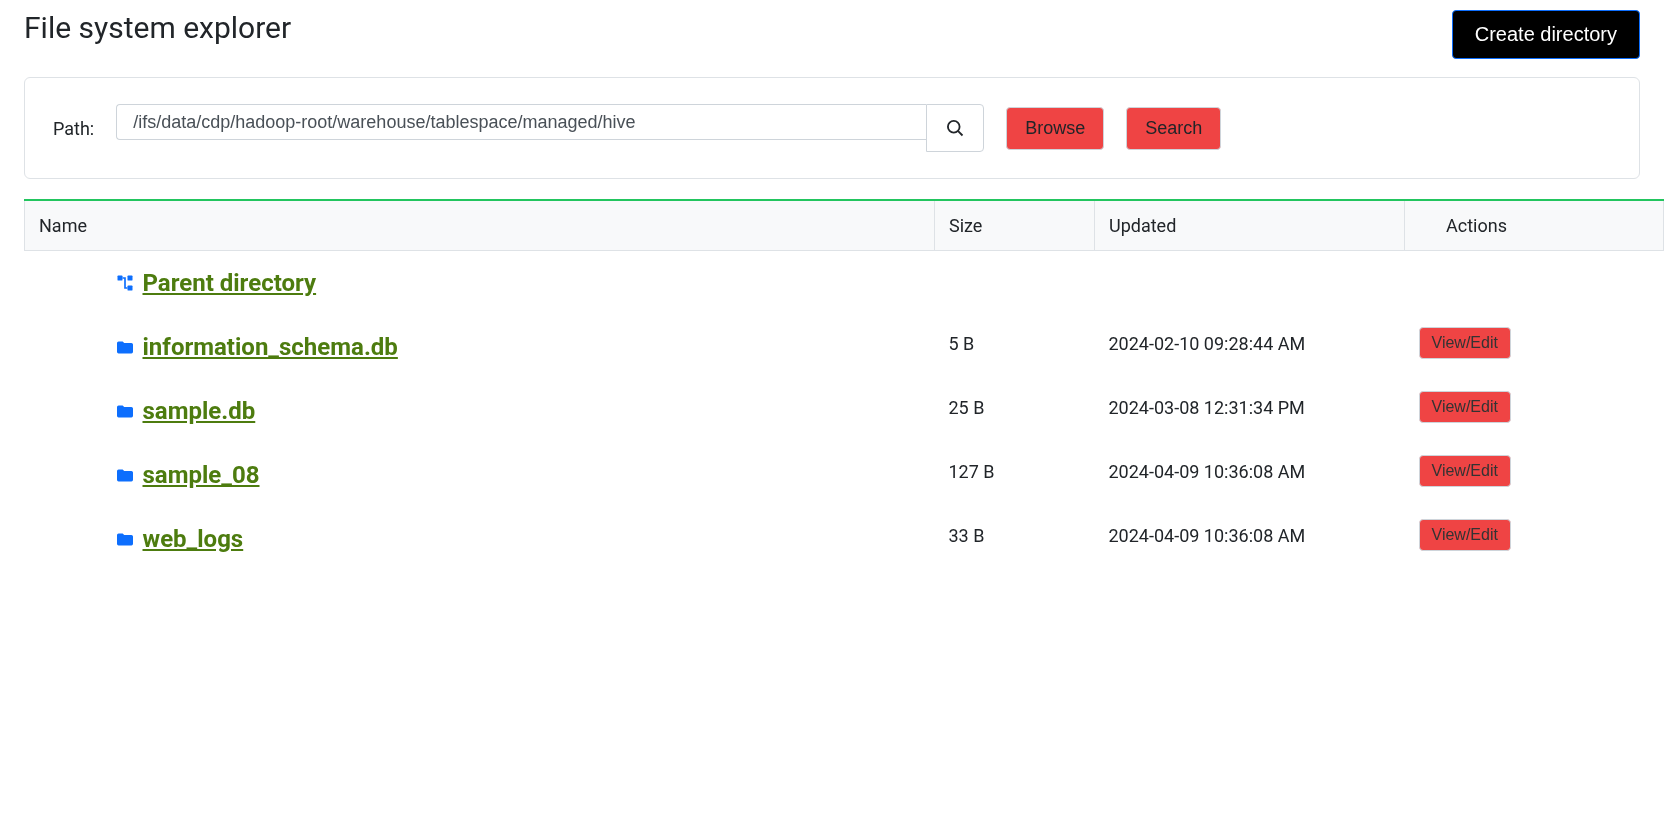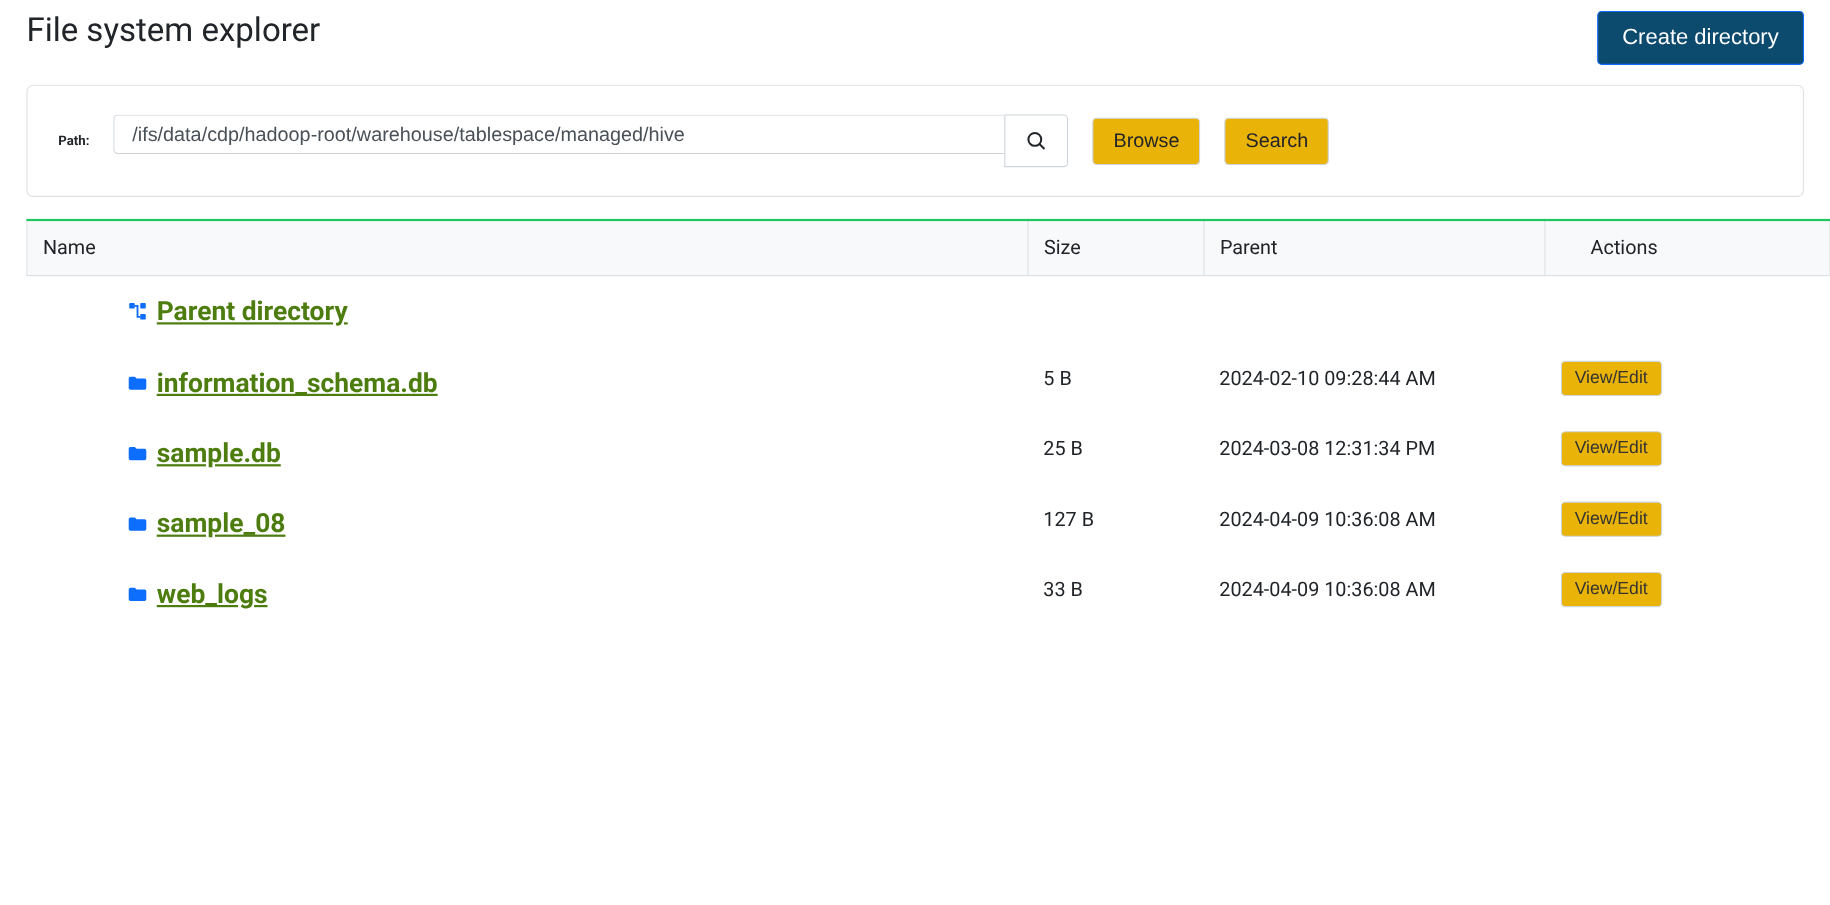--- a/index.html
+++ b/index.html
@@ -19,50 +19,50 @@
   h1 {
     font-size: 30px;
     font-weight: 400;
     color: #212529;
   }
   .btn {
     display: inline-flex;
     align-items: center;
     justify-content: center;
     border: 1px solid #ced4da;
-    background: #eab308;
+    background: #ef4444;
     color: #212529;
     font-size: 18px;
     padding: 10px 18px;
     border-radius: 4px;
     cursor: pointer;
     white-space: nowrap;
   }
   .btn-primary {
-    background: #0c4a6e;
+    background: #000000;
     border-color: #0d6efd;
     color: #fff;
     font-size: 20px;
     padding: 12px 22px;
   }
   .btn-sm {
     font-size: 16px;
     padding: 6px 12px;
     color: #333;
   }
   .panel {
     border: 1px solid #dee2e6;
     border-radius: 6px;
     margin: 6px 24px 20px 24px;
     padding: 26px 28px;
     display: flex;
     align-items: center;
     gap: 22px;
   }
-  .path-label { font-size: 12px; font-weight: 700; }
+  .path-label { font-size: 18px; font-weight: 400; }
   .path-group {
     display: flex;
     flex: 0 0 auto;
   }
   .path-input {
     width: 810px;
     height: 36px;
     border: 1px solid #ced4da;
     border-right: none;
     border-radius: 4px 0 0 4px;
@@ -155,21 +155,21 @@
     <button class="btn">Browse</button>
     <button class="btn">Search</button>
   </div>
 
   <div class="table-wrap">
     <table>
       <thead>
         <tr>
           <th class="col-name">Name</th>
           <th class="col-size">Size</th>
-          <th class="col-updated">Parent</th>
+          <th class="col-updated">Updated</th>
           <th class="col-actions">Actions</th>
         </tr>
       </thead>
       <tbody id="tbody">
           <tr class="child-row">
             <td class="name-cell"><span class="icon-cell">
                 <span class="icon">
                   <svg width="20" height="20" viewBox="0 0 24 24" fill="#0d6efd">
                     <rect x="3" y="3" width="6" height="6" rx="1"></rect>
                     <rect x="15" y="3" width="6" height="6" rx="1"></rect>

